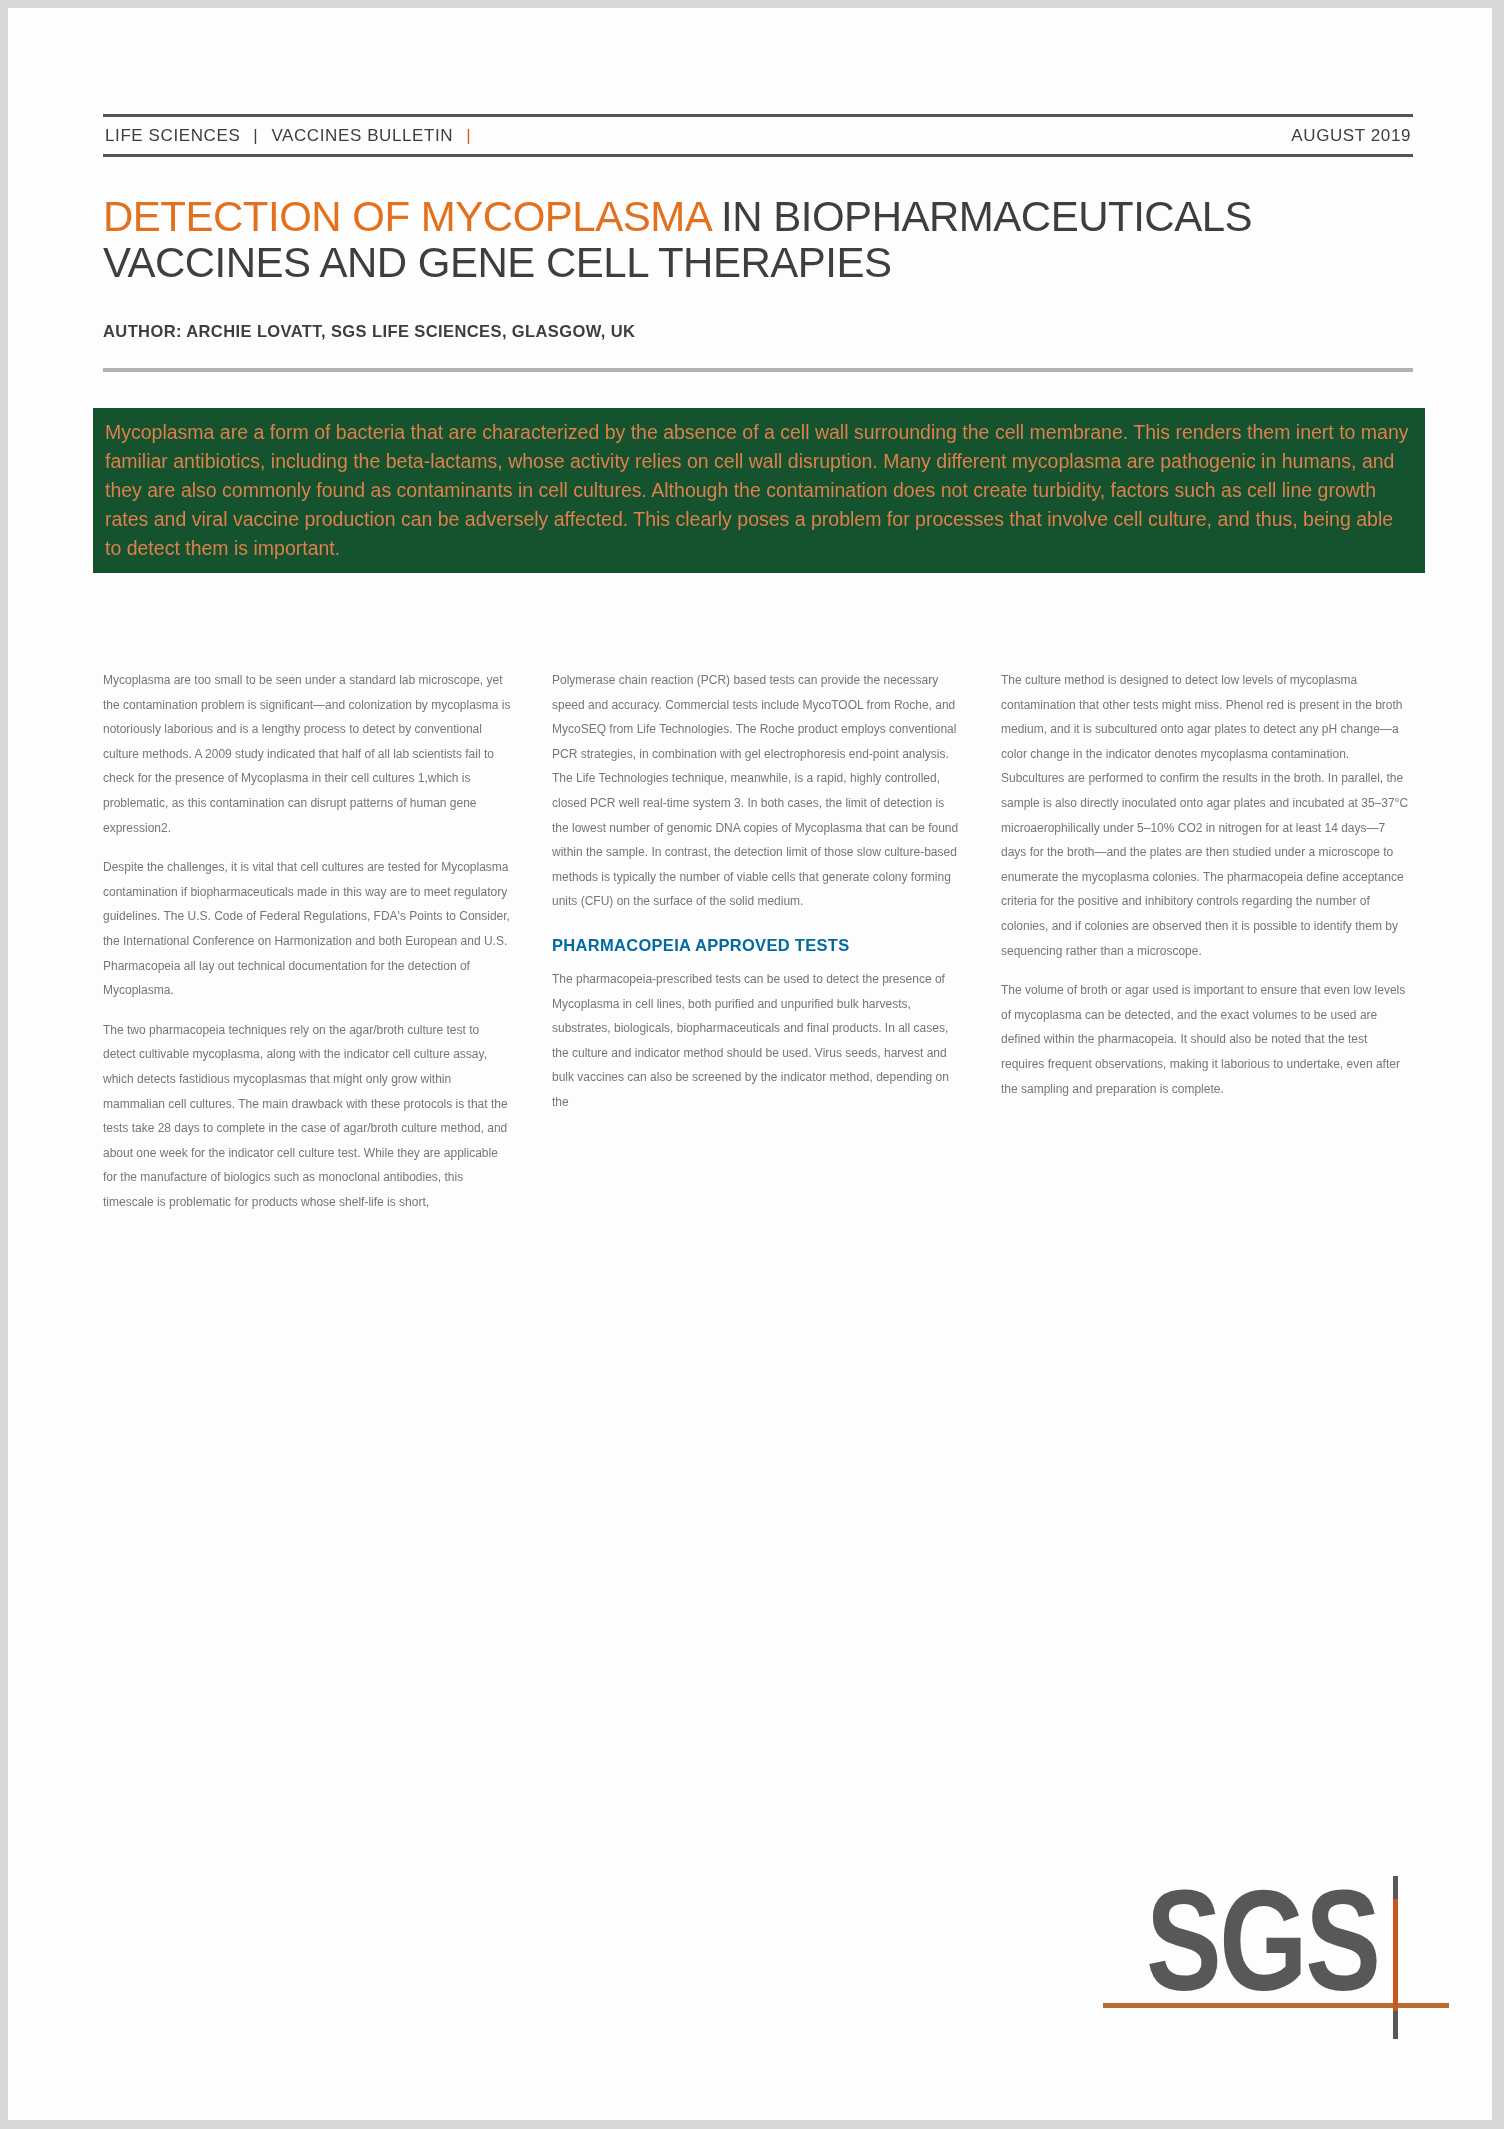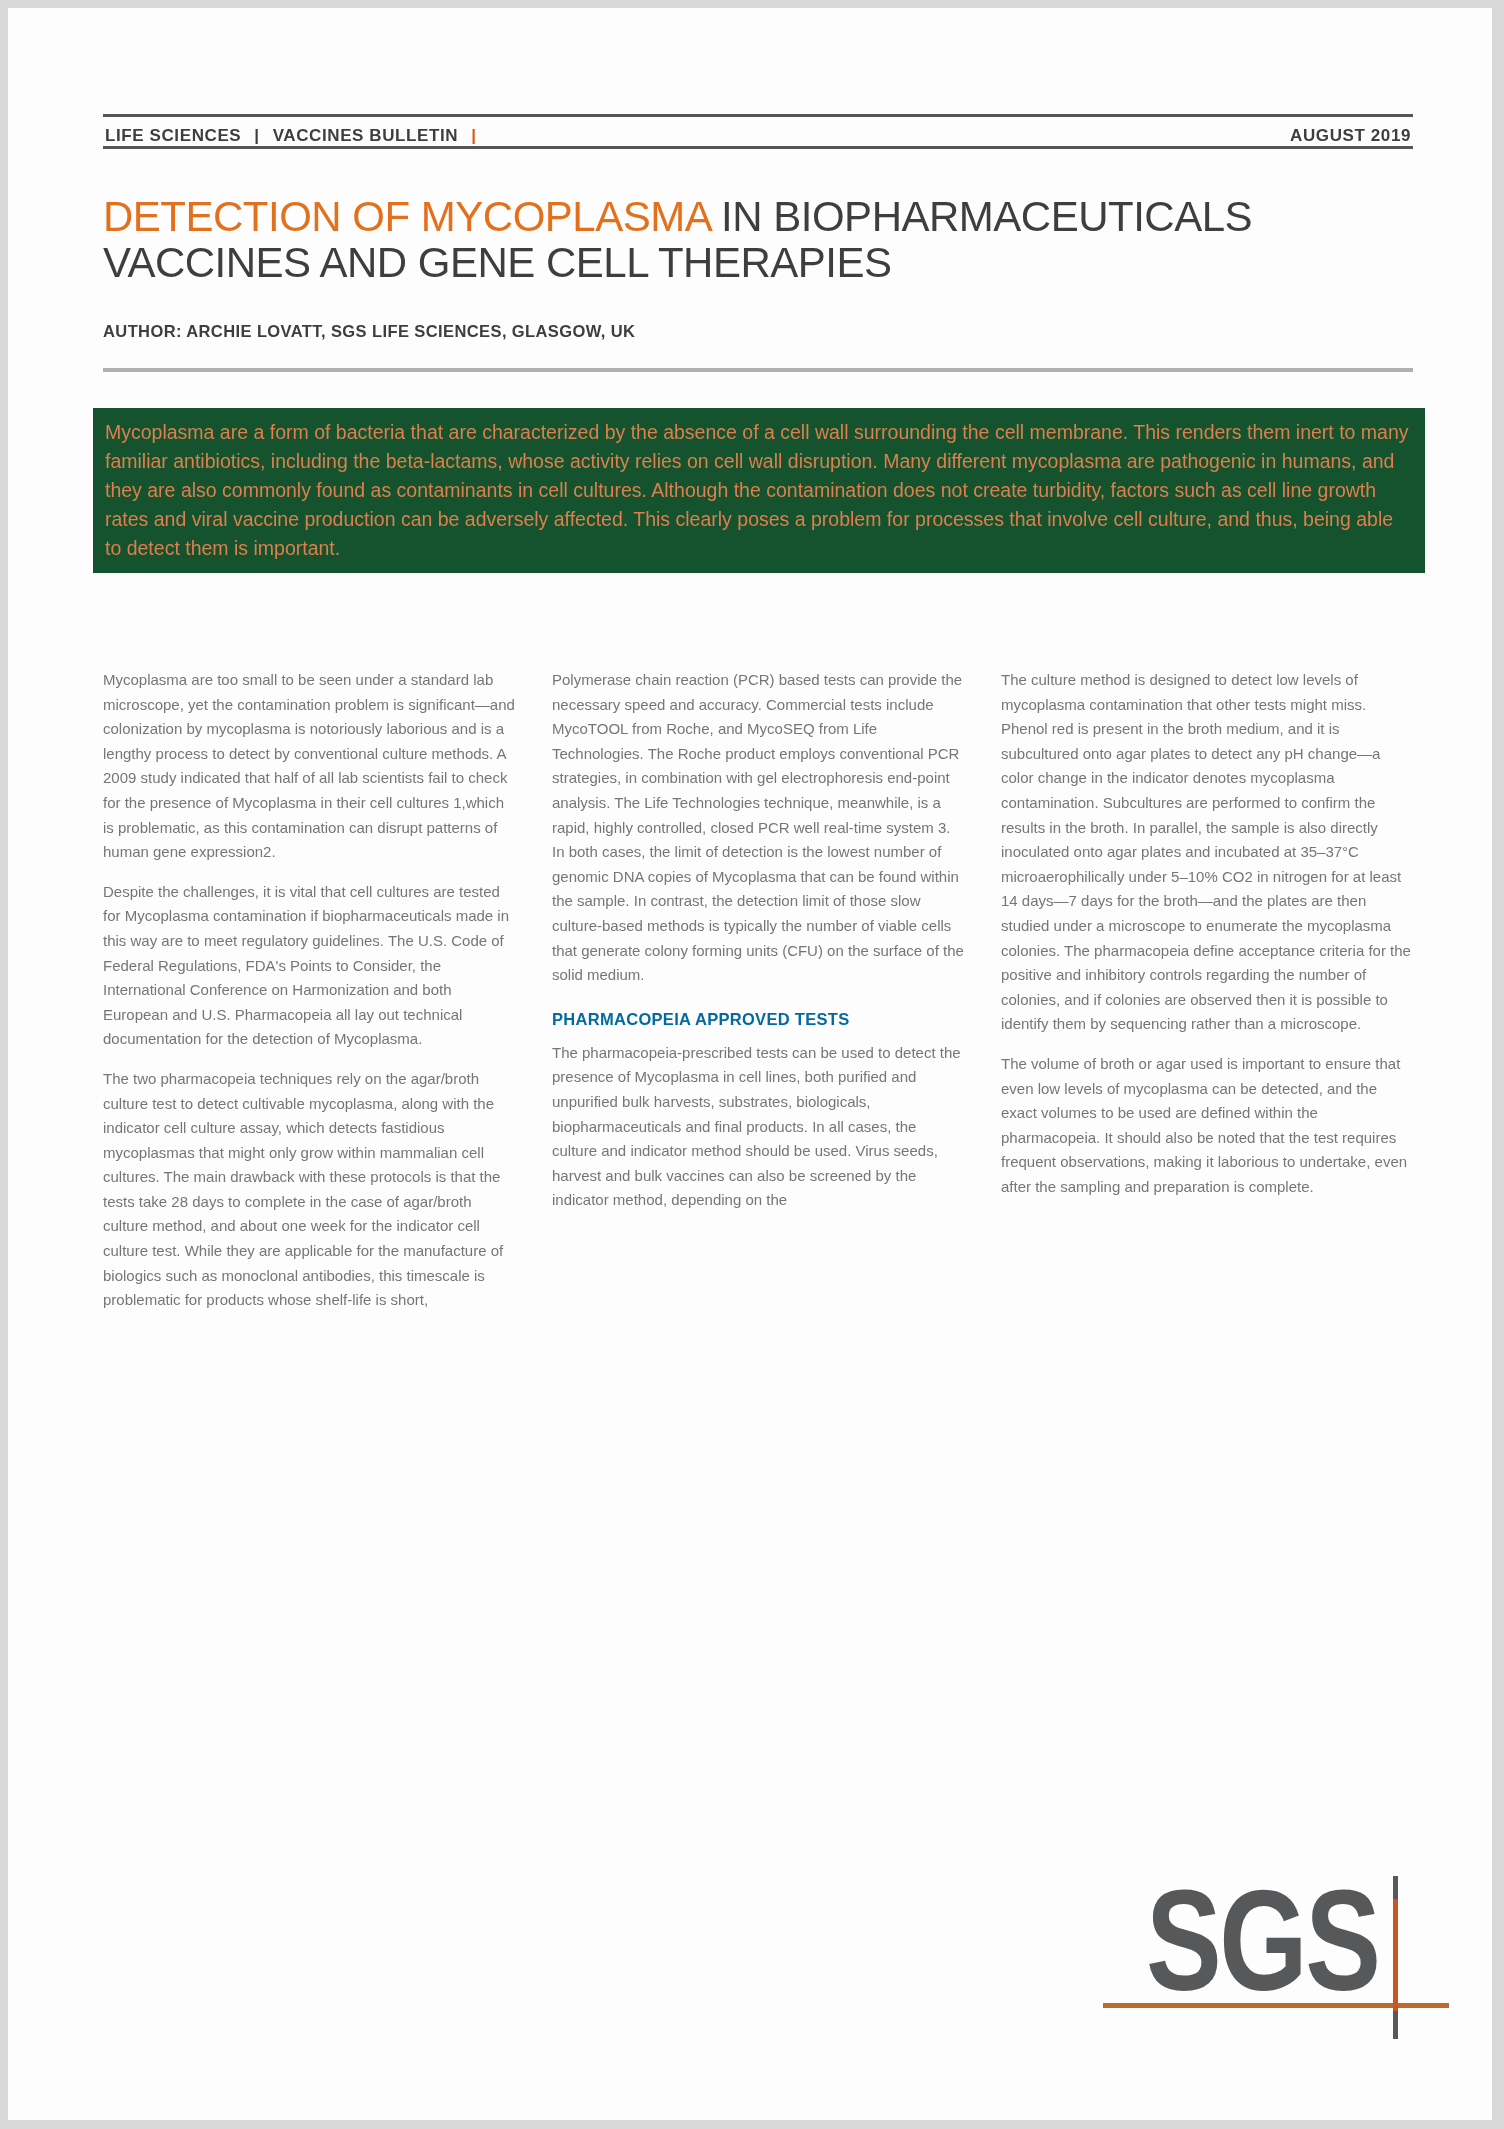--- a/index.html
+++ b/index.html
@@ -13,23 +13,23 @@
   .page {
     position:absolute; left:8px; top:8px;
     width:1484px; height:2112px;
     background:#fdfdfd;
   }
   
   .masthead {
     position:absolute; left:95px; top:106px; width:1310px;
     border-top:3px solid #55565a;
     border-bottom:3px solid #55565a;
-    padding:9px 2px 0 2px;
+    padding:9px 2px 8px 2px;
     display:flex; justify-content:space-between; align-items:center;
-    font-size:17px; font-weight:bold; letter-spacing:0.6px; color:#3e3e40;
+    font-size:17px; font-weight:normal; letter-spacing:0.6px; color:#3e3e40;
   }
   .m-left { display:flex; gap:13px; align-items:center; }
   .sep.dark { color:#3e3e40; }
   .sep.orange { color:#e0561f; }
   
   .doc-title {
     position:absolute; left:95px; top:186px; width:1320px;
     font-size:42px; line-height:46px; font-weight:normal;
     letter-spacing:-0.5px; color:#3e3e40;
   }
@@ -51,21 +51,21 @@
     background:#14532d;
     font-size:19.5px; line-height:29px; color:#de7f4d;
   }
   
   .columns {
     position:absolute; left:95px; top:660px; width:1310px;
     display:flex; gap:37px;
   }
   .col { width:412px; flex:0 0 412px; }
   .col p {
-    font-size:15px; line-height:24.6px; color:#767676;
+    font-size:12px; line-height:24.6px; color:#767676;
     margin-bottom:15px;
   }
   .col .section-heading {
     font-size:16.5px; font-weight:bold; letter-spacing:0.3px;
     color:#0369a1; margin:22px 0 12px 0;
   }
   
   .logo { position:absolute; left:1088px; top:1856px; width:370px; height:180px; }
   .sgs-text {
     position:absolute; left:50px; top:6px;

